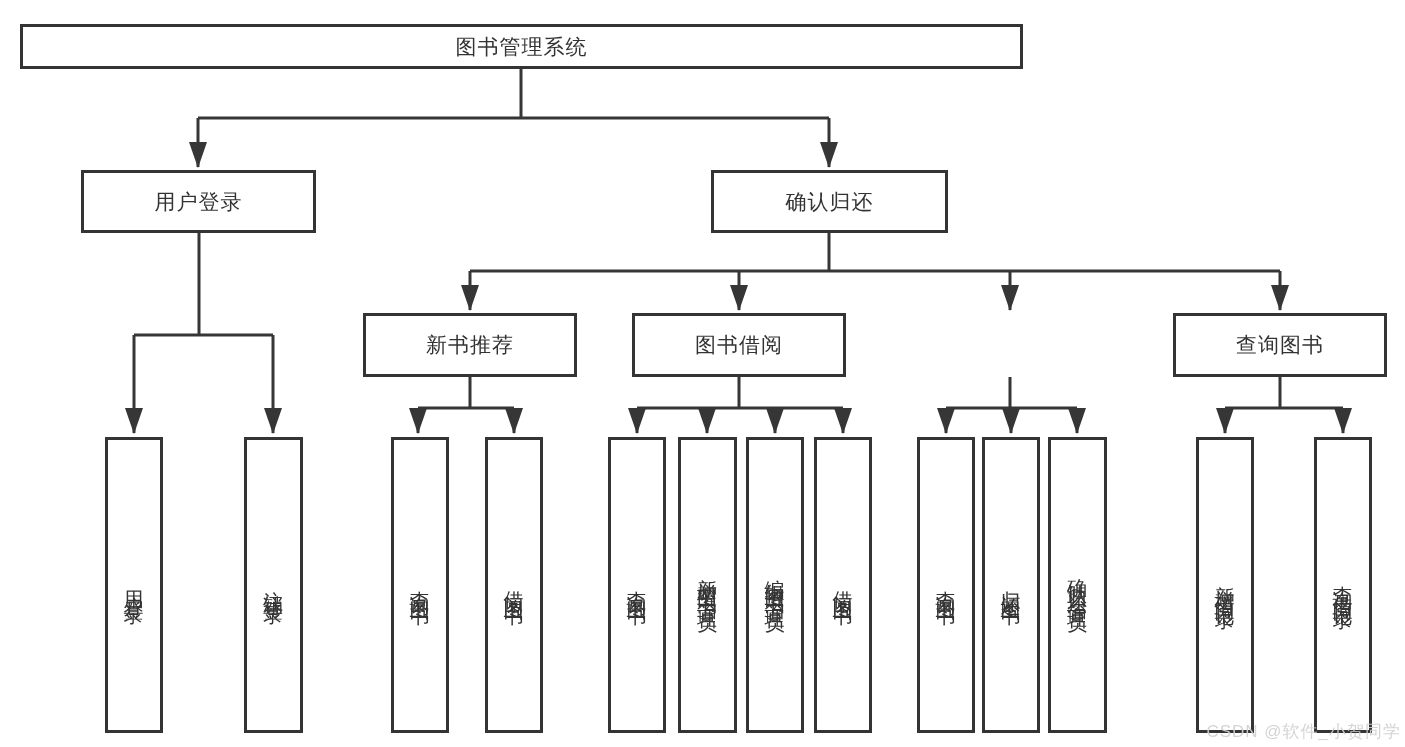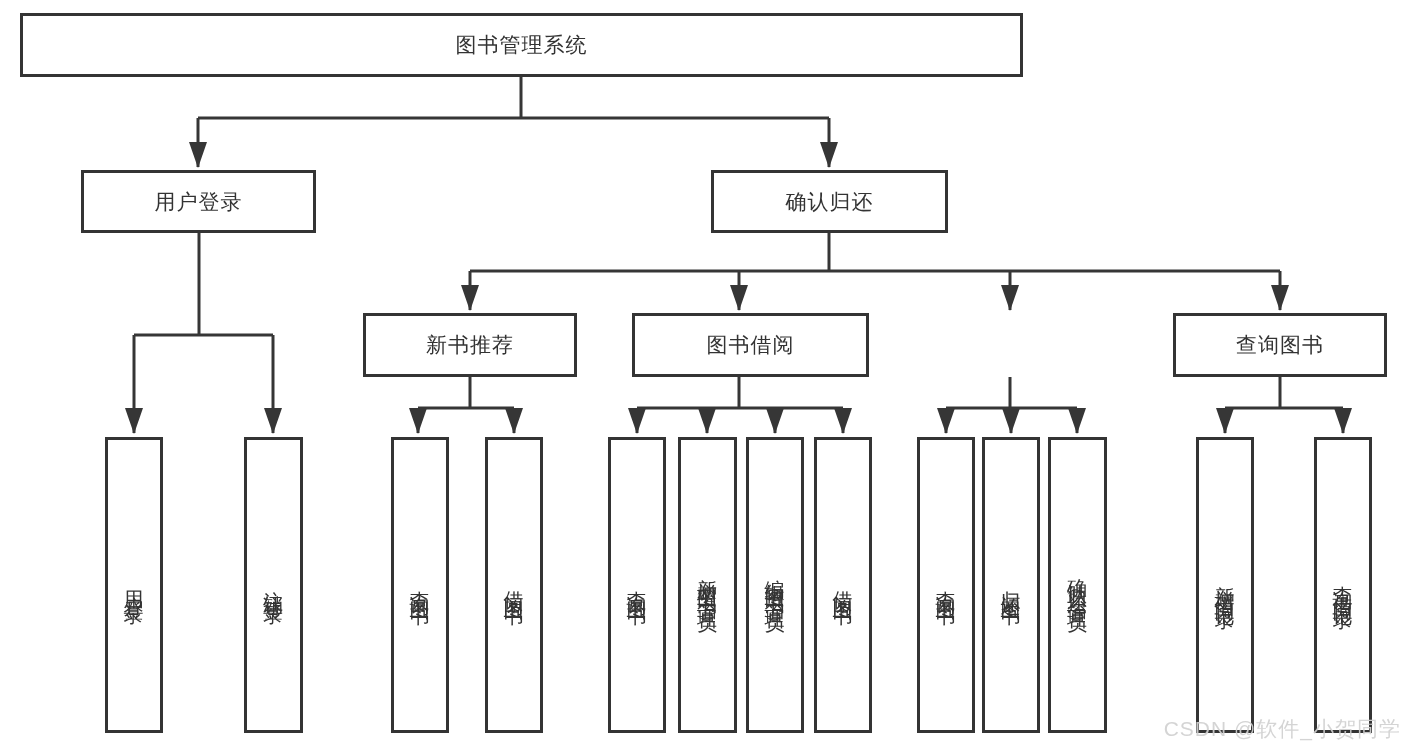--- a/index.html
+++ b/index.html
@@ -28,21 +28,21 @@
   .box.v span{
     writing-mode:vertical-rl;
     text-orientation:mixed;
     font-size:20px;
     letter-spacing:5px;
     line-height:1;
   }
   .watermark{
     position:absolute;
     right:4px;bottom:4px;
-    font-size:21px;
+    font-size:17px;
     color:rgba(208,208,208,0.92);
     letter-spacing:1px;
     z-index:10;
     white-space:nowrap;
   }
 </style>
 </head>
 <body>
 
 <div class="stage">
@@ -81,35 +81,35 @@
     <path d="M1010,377 L1010,408 M946,408 L1077,408"></path>
     <line x1="946" y1="408" x2="946" y2="433" marker-end="url(#arw)"></line>
     <line x1="1011" y1="408" x2="1011" y2="433" marker-end="url(#arw)"></line>
     <line x1="1077" y1="408" x2="1077" y2="433" marker-end="url(#arw)"></line>
 
     <path d="M1280,377 L1280,408 M1225,408 L1343,408"></path>
     <line x1="1225" y1="408" x2="1225" y2="433" marker-end="url(#arw)"></line>
     <line x1="1343" y1="408" x2="1343" y2="433" marker-end="url(#arw)"></line>
   </svg>
 
-  <div class="box h" style="left:20px;top:13px;width:1003px;height:64px">
+  <div class="box h" style="left:20px;top:24px;width:1003px;height:45px">
     <span>图书管理系统</span>
   </div>
 
   <div class="box h" style="left:81px;top:170px;width:235px;height:63px">
     <span>用户登录</span>
   </div>
   <div class="box h" style="left:711px;top:170px;width:237px;height:63px">
     <span>确认归还</span>
   </div>
 
   <div class="box h" style="left:363px;top:313px;width:214px;height:64px">
     <span>新书推荐</span>
   </div>
-  <div class="box h" style="left:632px;top:313px;width:237px;height:64px">
+  <div class="box h" style="left:632px;top:313px;width:214px;height:64px">
     <span>图书借阅</span>
   </div>
   <div class="box h" style="left:1173px;top:313px;width:214px;height:64px">
     <span>查询图书</span>
   </div>
 
   <div class="box v" style="left:105px">
     <span>用户登录</span>
   </div>
   <div class="box v" style="left:244px;width:59px">

